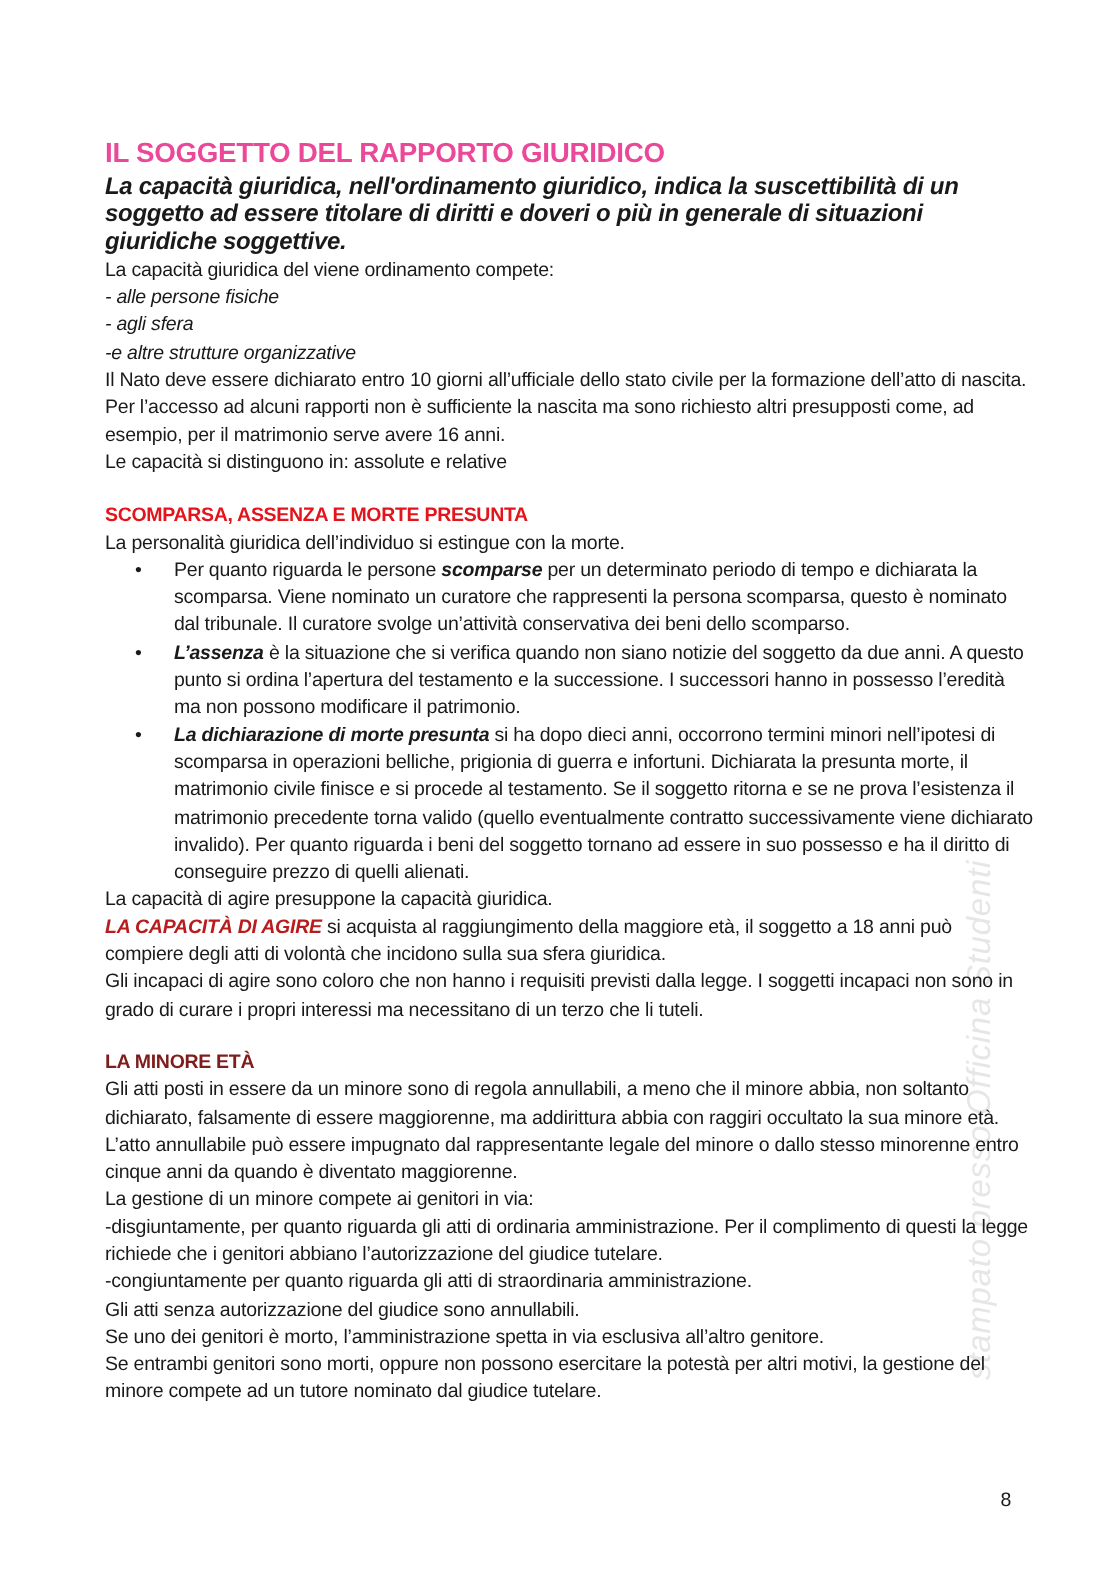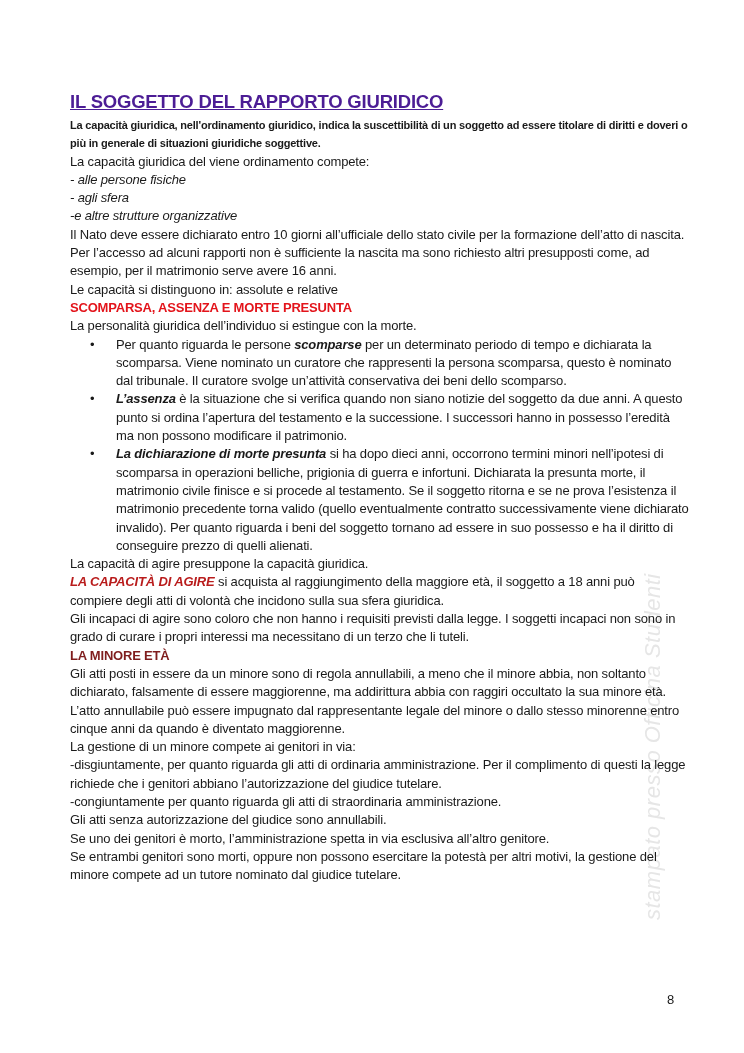--- a/index.html
+++ b/index.html
@@ -1,23 +1,23 @@
 <!DOCTYPE html>
 <html><head>
 <meta charset="utf-8">
 <style>
   html, body { margin: 0; padding: 0; background: #ffffff; }
   body { width: 744px; height: 1053px; position: relative; overflow: hidden;
          font-family: "Liberation Sans", sans-serif; color: #1a1a1a; }
   .page { position: absolute; left: 70px; top: 90px; width: 620px; }
-  .h1 { color: #4c1d95; font-weight: bold; font-size: 18.5px; line-height: 24px; margin: 0 0 2px 0; letter-spacing: -0.2px; text-decoration: underline; }
-  .def { font-weight: bold; font-size: 11px; line-height: 18.3px; margin: 0; letter-spacing: -0.2px; }
+  .h1 { color: #ec4899; font-weight: bold; font-size: 18.5px; line-height: 24px; margin: 0 0 2px 0; letter-spacing: -0.2px; }
+  .def { font-weight: bold; font-style: italic; font-size: 16px; line-height: 18.3px; margin: 0; letter-spacing: -0.2px; }
   p { margin: 0; font-size: 13px; line-height: 18.3px; letter-spacing: -0.15px; }
   .it { font-style: italic; }
-  .h2 { font-weight: bold; font-size: 13px; line-height: 18.3px; margin: 0 0 0 0; letter-spacing: -0.2px; }
+  .h2 { font-weight: bold; font-size: 13px; line-height: 18.3px; margin: 17px 0 0 0; letter-spacing: -0.2px; }
   .h2.red { color: #e3141b; }
   .h2.green { color: #7f1d1d; }
   ul { list-style: none; margin: 0; padding: 0; }
   li { position: relative; padding-left: 46px; font-size: 13px; line-height: 18.3px; letter-spacing: -0.15px; }
   li .bullet { position: absolute; left: 20px; top: 0; }
   .bi { font-weight: bold; font-style: italic; }
   .redcaps { color: #b91c1c; font-weight: bold; font-style: italic; }
   .pagenum { position: absolute; left: 667px; top: 992px; font-size: 13px; }
   .watermark { position: absolute; left: 640px; top: 920px; transform: rotate(-90deg); transform-origin: left top;
                font-style: italic; font-size: 22px; color: #e6e6e6; white-space: nowrap; letter-spacing: 0.5px; }

